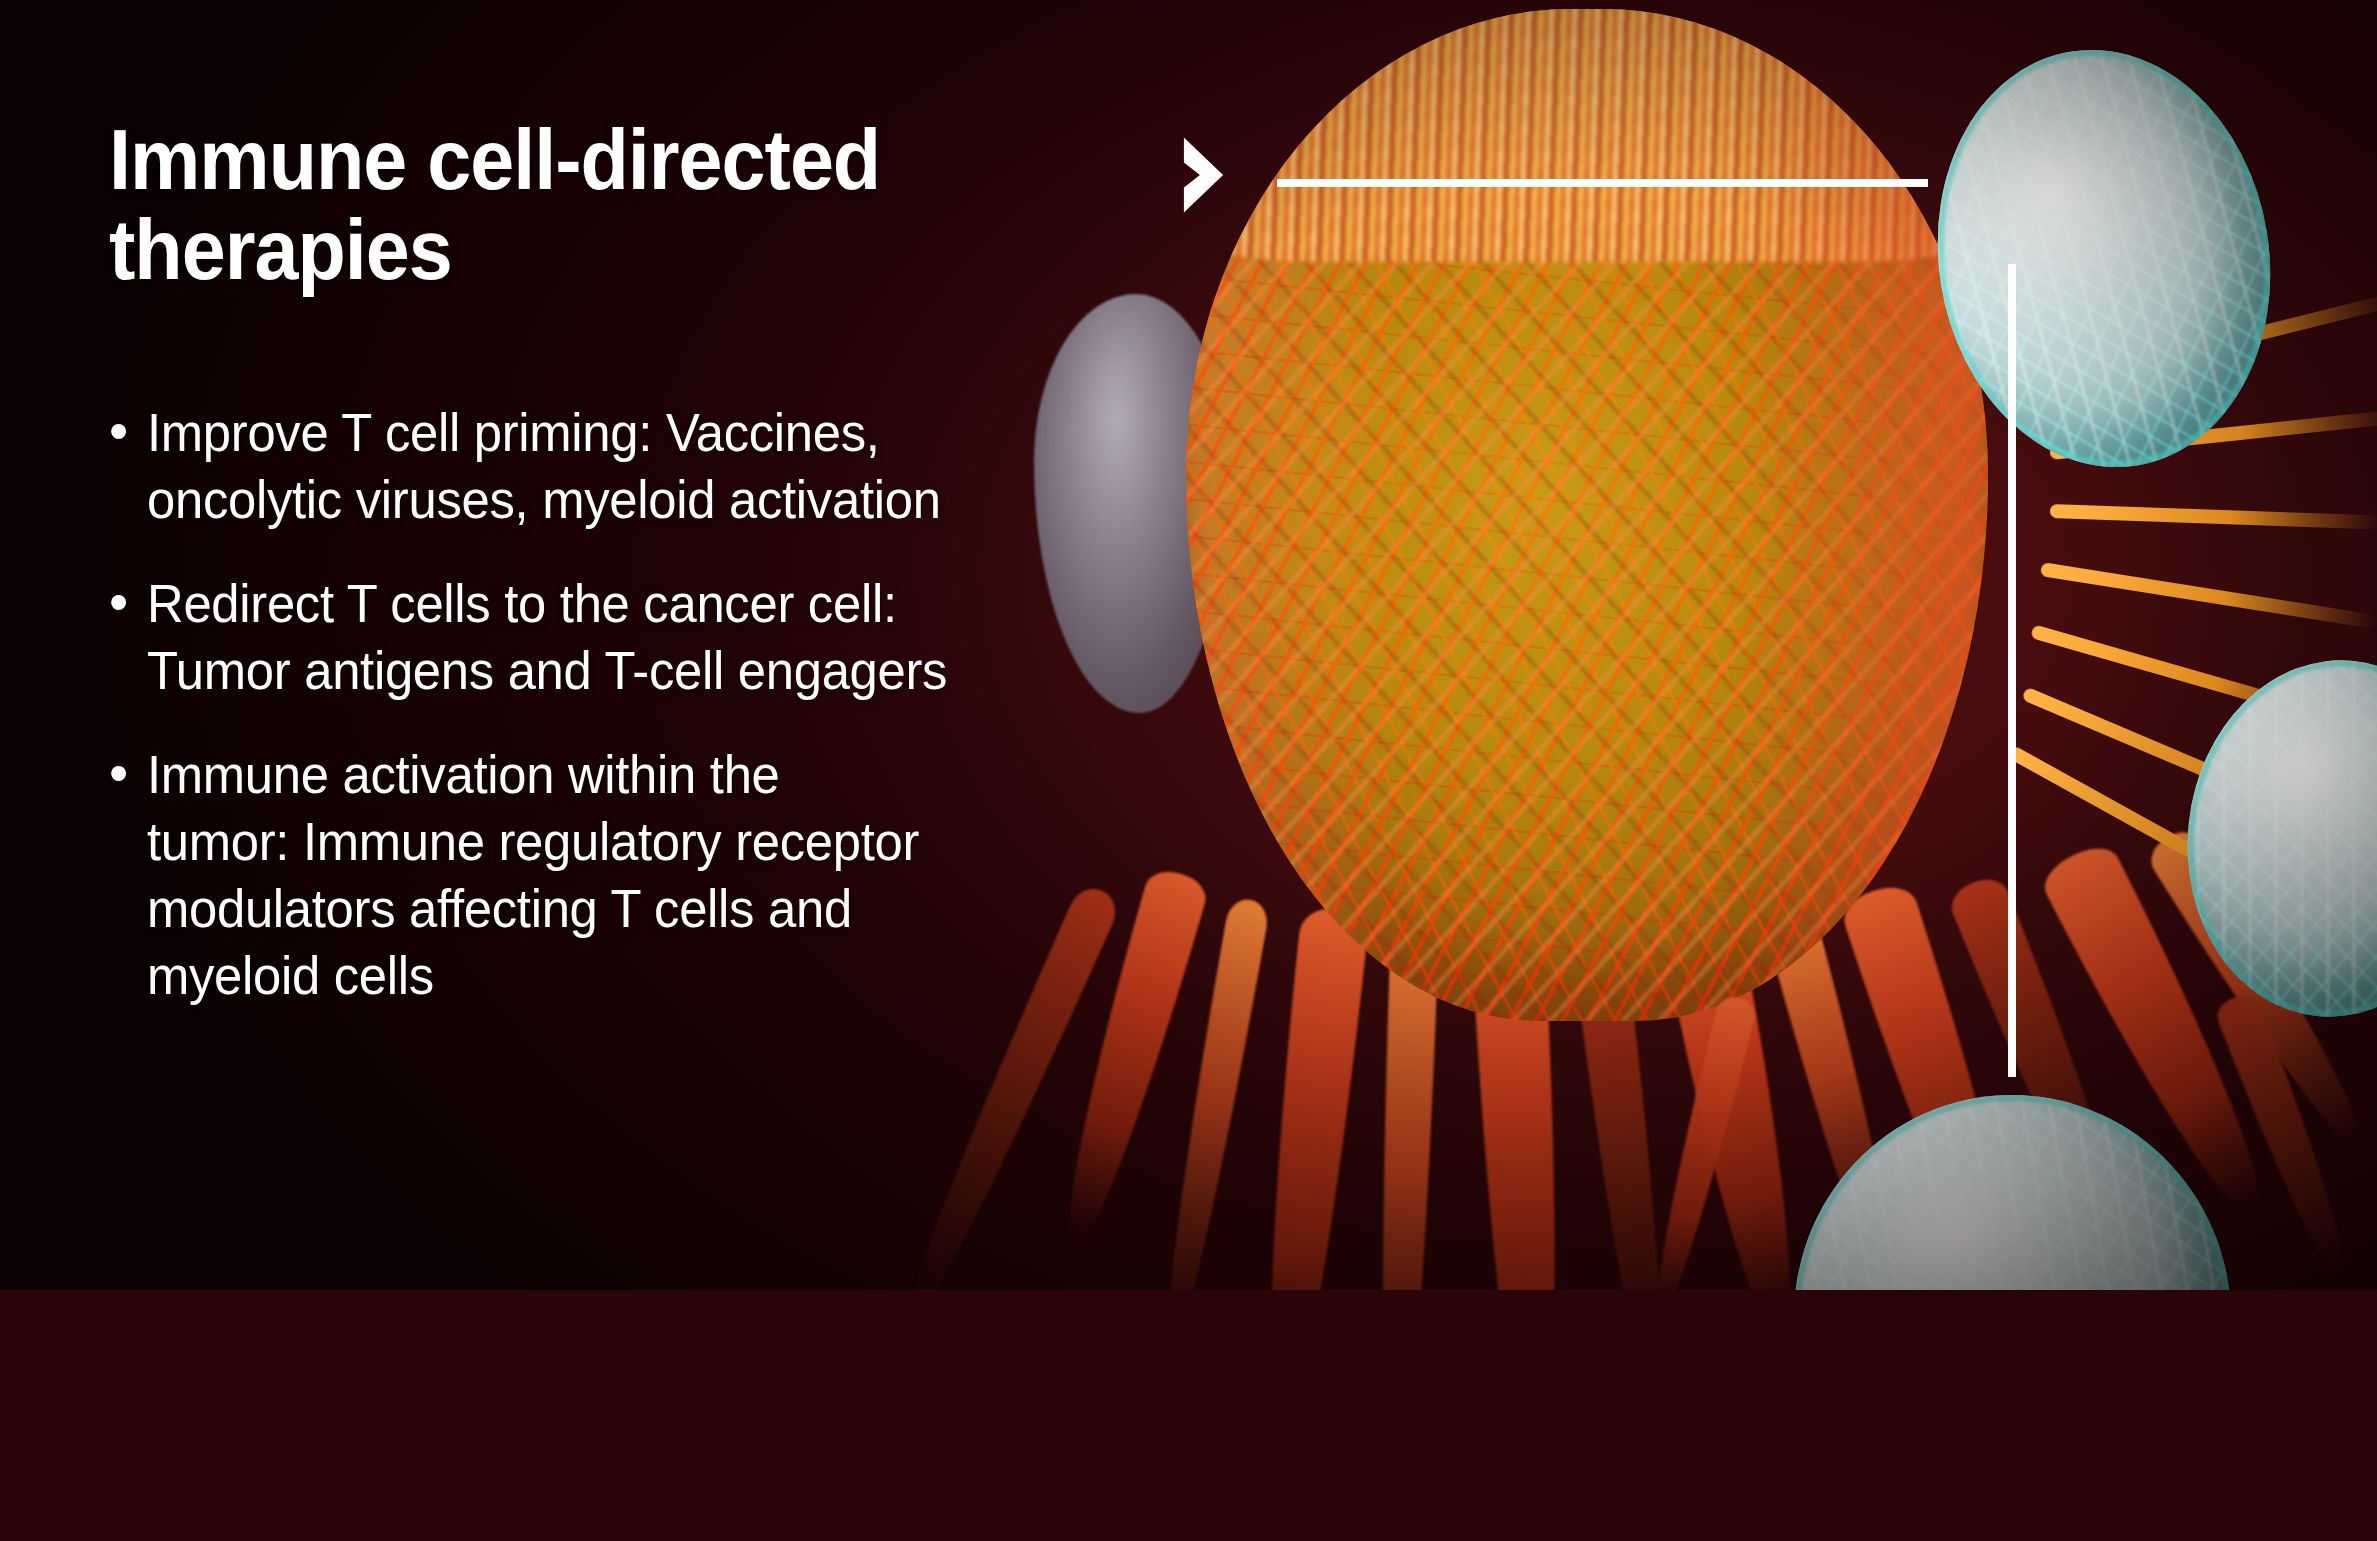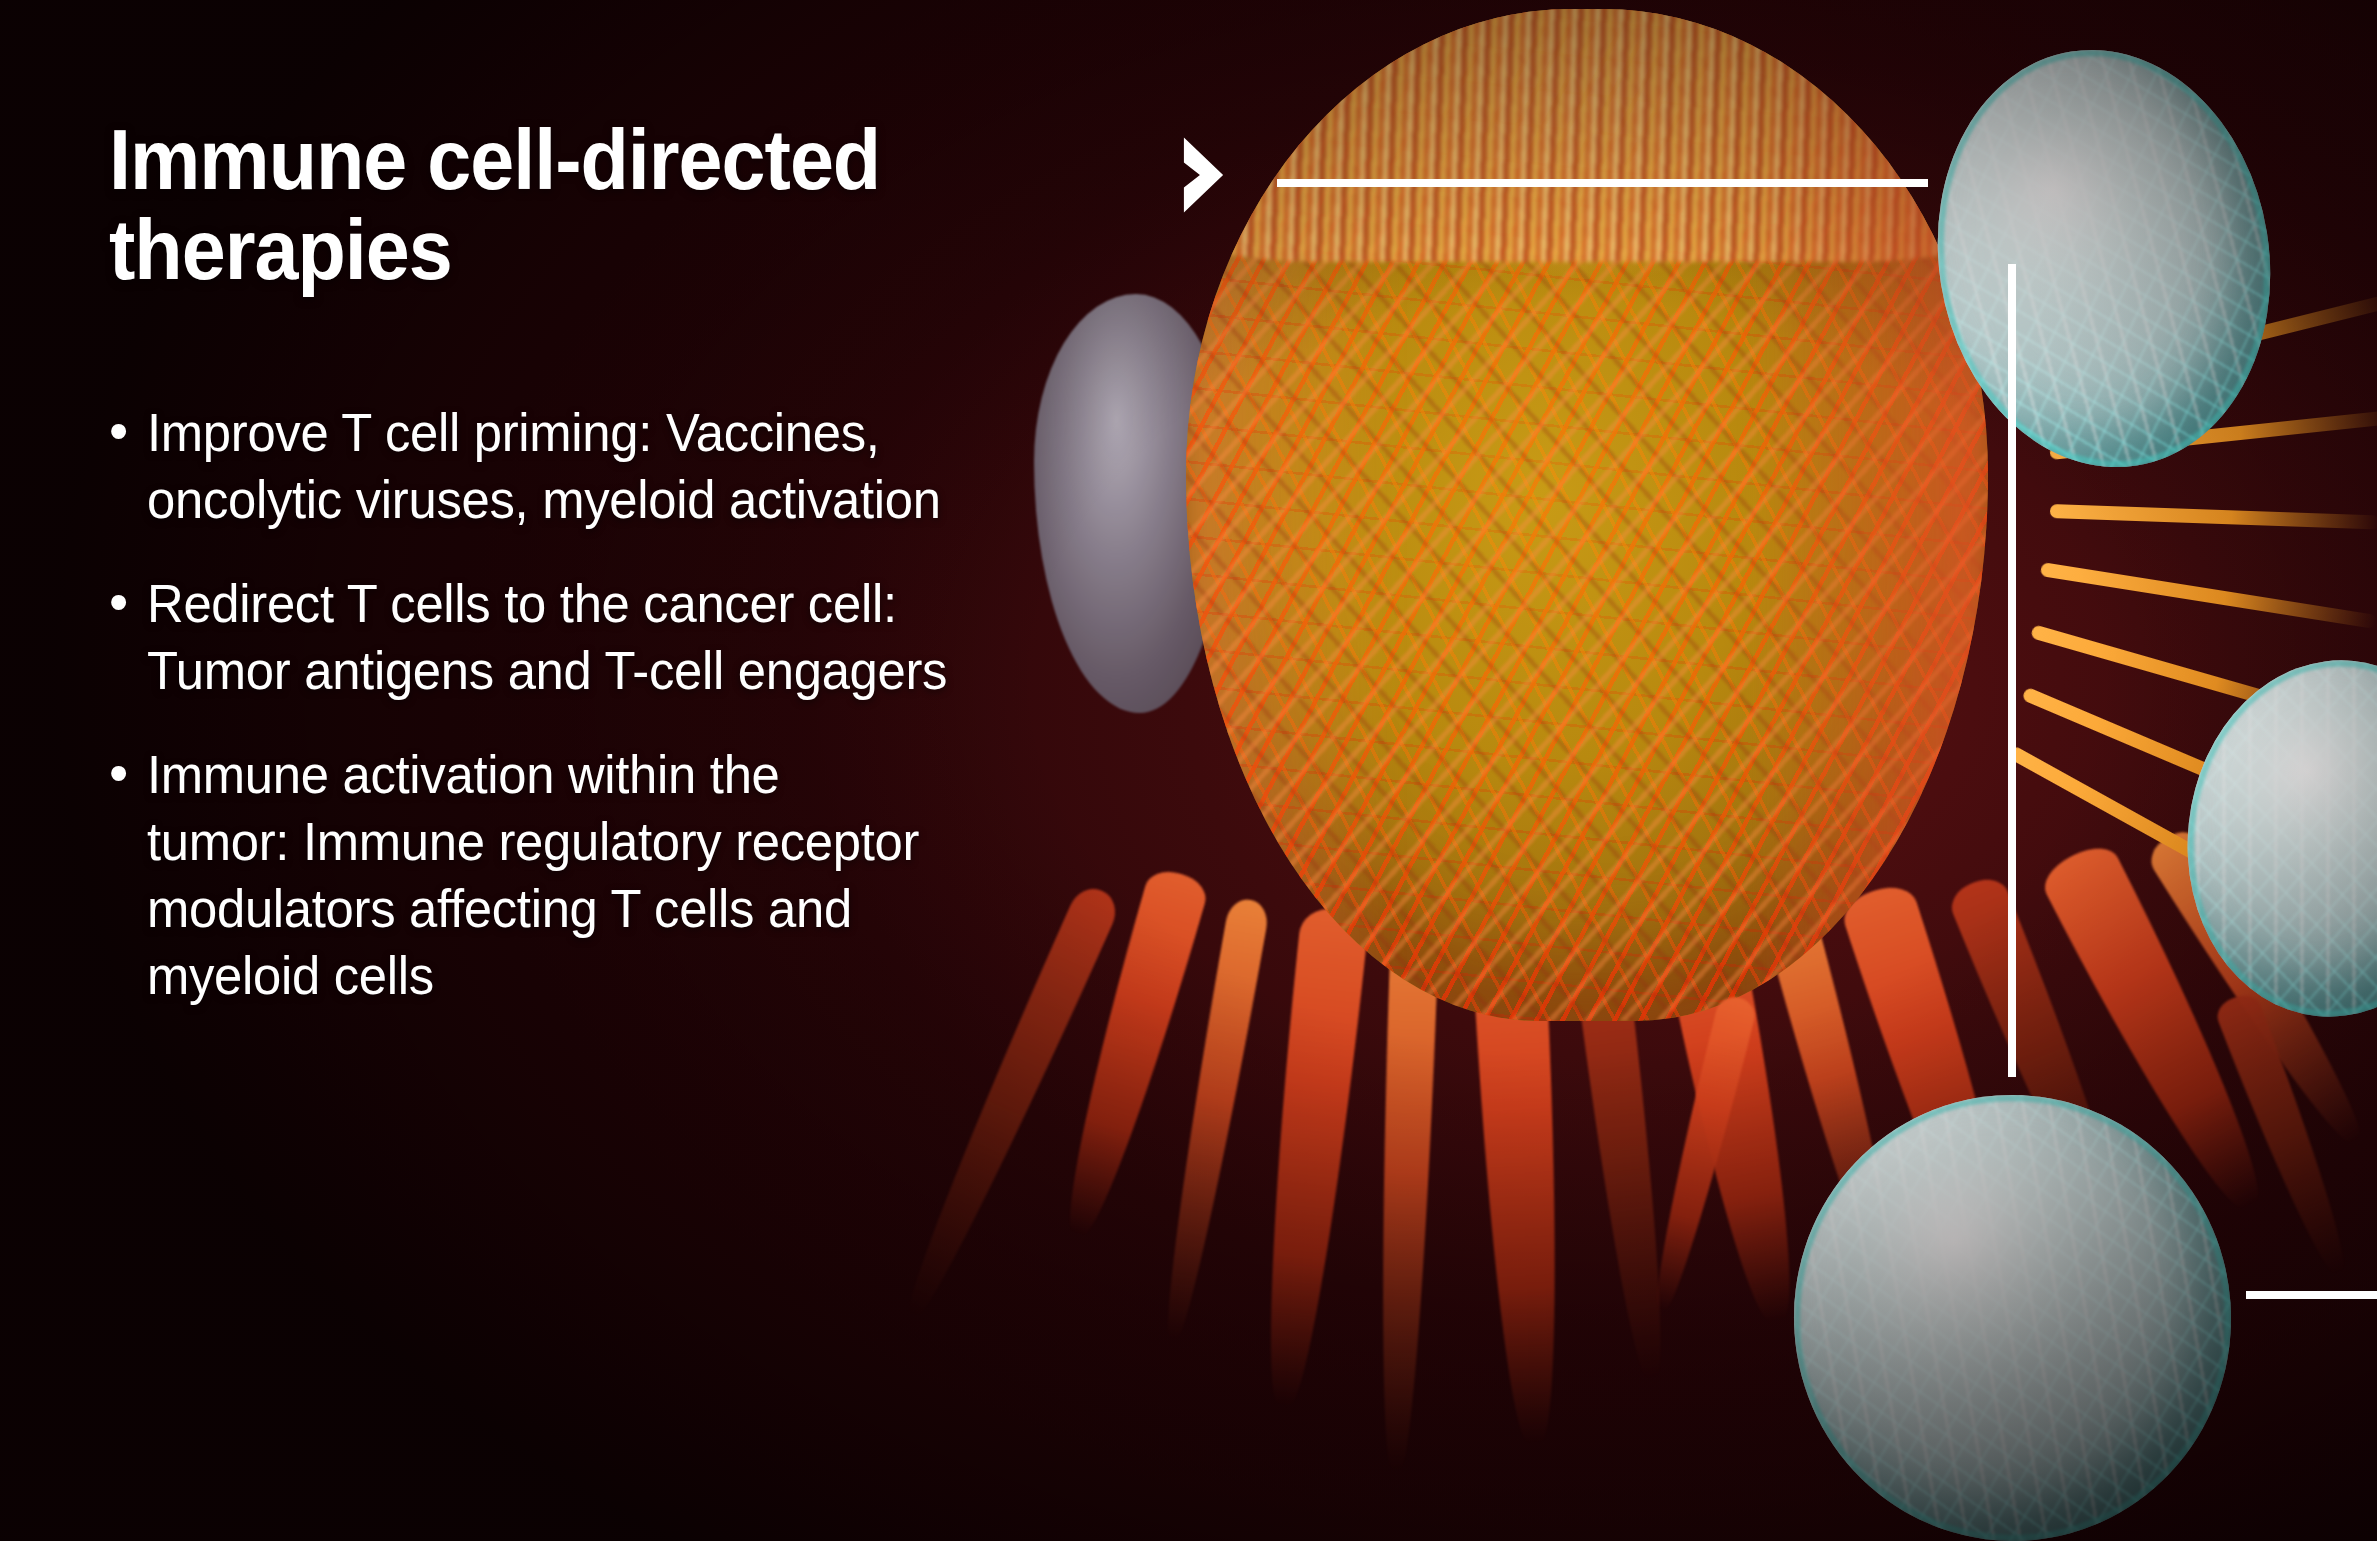--- a/index.html
+++ b/index.html
@@ -1,20 +1,20 @@
 <!DOCTYPE html>
 <html style="font-size:14.3px"><head>
 <meta charset="utf-8">
 <style>
   html,body{margin:0;padding:0;background:#2b0408;}
   *{box-sizing:border-box;}
   #slide{
     position:relative;
     width:2377px;
-    height:1541px;
+    height:1290px;
     overflow:hidden;
     background:#2b0408;
     font-family:"Liberation Sans", sans-serif;
   }
 
   
   .illustration{
     position:absolute;
     inset:0;
     overflow:hidden;

